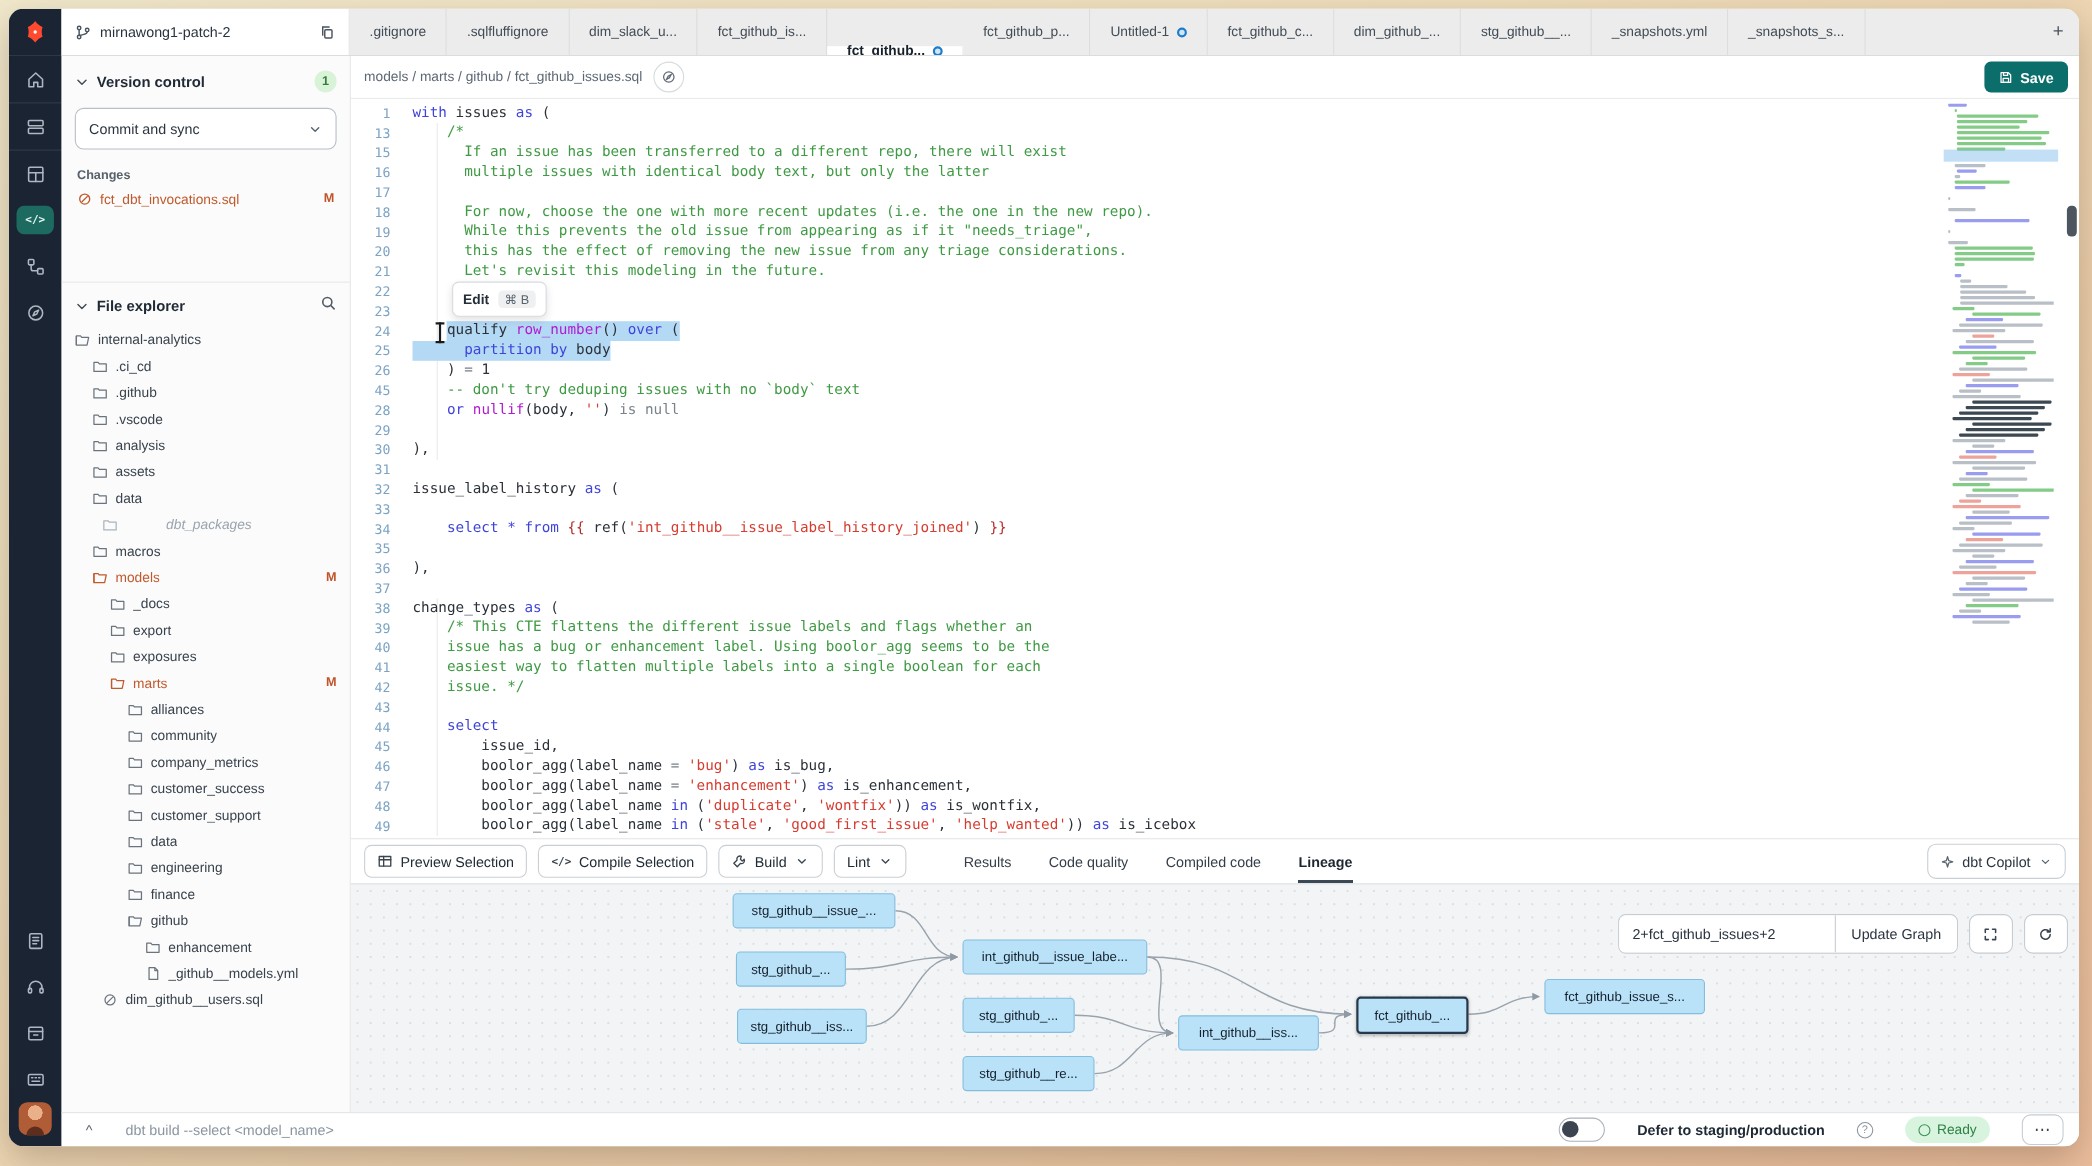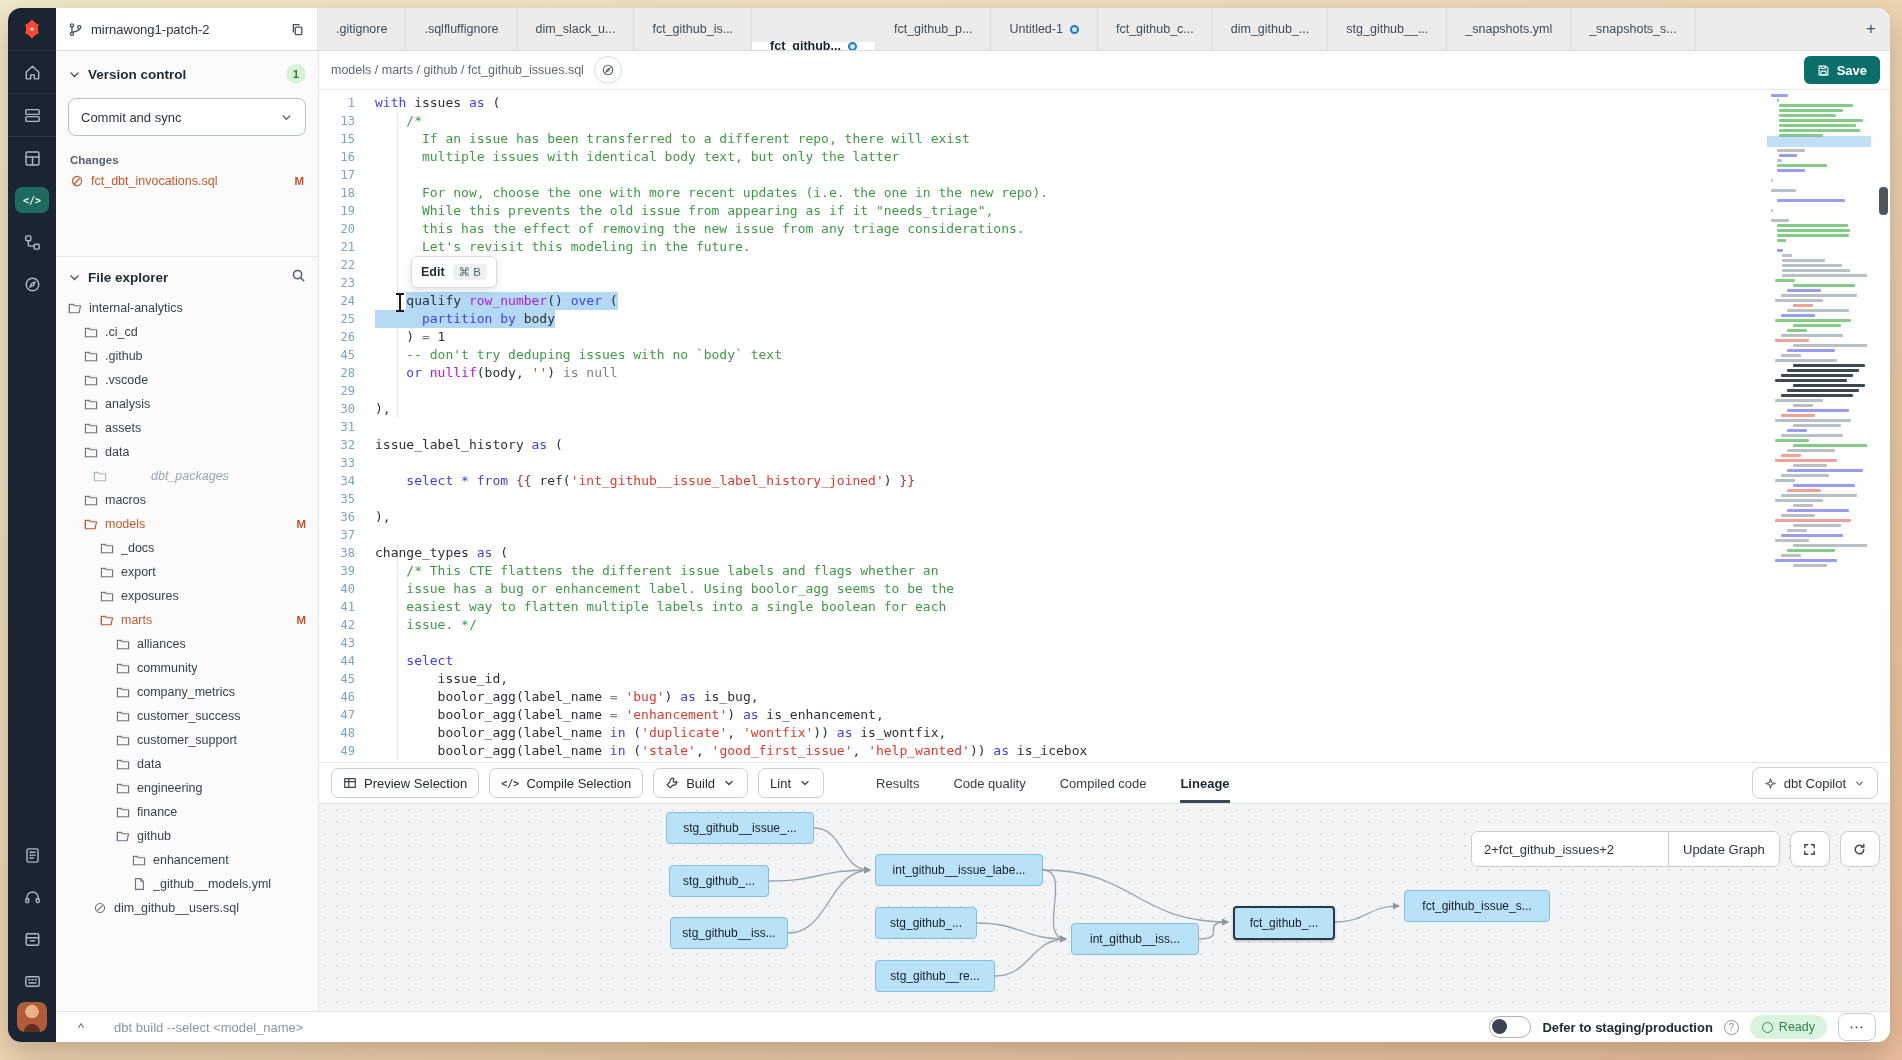--- a/index.html
+++ b/index.html
@@ -103,21 +103,21 @@
   .gcontrols{position:absolute;top:27px;left:1152px;display:flex;align-items:center;gap:10px;}
   .gsel{display:flex;height:34px;border:1px solid #c6ccd2;border-radius:7px;background:#fff;overflow:hidden;align-items:stretch;}
   .gsel input{border:none;outline:none;width:172px;padding:0 12px;font-size:13px;color:#2a3440;font-family:"Liberation Sans",sans-serif;}
   .gsel .upd{display:flex;align-items:center;padding:0 14px;border-left:1px solid #c6ccd2;font-size:13px;color:#2a3440;background:#fff;}
   .gbtn{width:38px;height:34px;border:1px solid #c6ccd2;border-radius:8px;background:#fff;display:flex;align-items:center;justify-content:center;color:#3a444e;}
   .gbtn svg{width:15px;height:15px;stroke:currentColor;fill:none;stroke-width:1.5;stroke-linecap:round;stroke-linejoin:round;}
   
   .statusbar{height:30px;flex:0 0 auto;border-top:1px solid #e2e5e8;background:#fff;display:flex;align-items:center;padding:0 14px 0 0;}
   .caret{margin-left:22px;color:#5a646e;font-size:13px;}
   .prompt{margin-left:30px;font-size:13px;color:#8b95a0;}
-  .sb-right{margin-left:auto;display:flex;align-items:center;gap:11px;}
+  .sb-right{margin-left:auto;display:flex;align-items:center;gap:29px;}
   .toggle{width:42px;height:22px;border-radius:11px;border:1.5px solid #a9b1bb;background:#fff;position:relative;box-sizing:border-box;}
   .toggle .knob{position:absolute;left:2px;top:2px;width:15px;height:15px;border-radius:50%;background:#3b4450;}
   .defer{font-size:13px;font-weight:bold;color:#202a35;}
   .help{width:15px;height:15px;border-radius:50%;border:1.3px solid #8a949e;color:#8a949e;font-size:10px;display:flex;align-items:center;justify-content:center;box-sizing:border-box;}
   .ready{height:24px;border-radius:12px;background:#d9f4de;color:#2f8048;display:flex;align-items:center;gap:6px;padding:0 12px;font-size:12.5px;}
   .ready .ring{width:11px;height:11px;border-radius:50%;border:1.5px solid #3a9055;box-sizing:border-box;}
   .more{width:36px;height:26px;border:1px solid #c6ccd2;border-radius:8px;display:flex;align-items:center;justify-content:center;color:#3a444e;font-size:15px;letter-spacing:1px;}
 </style>
 </head>
 <body>

